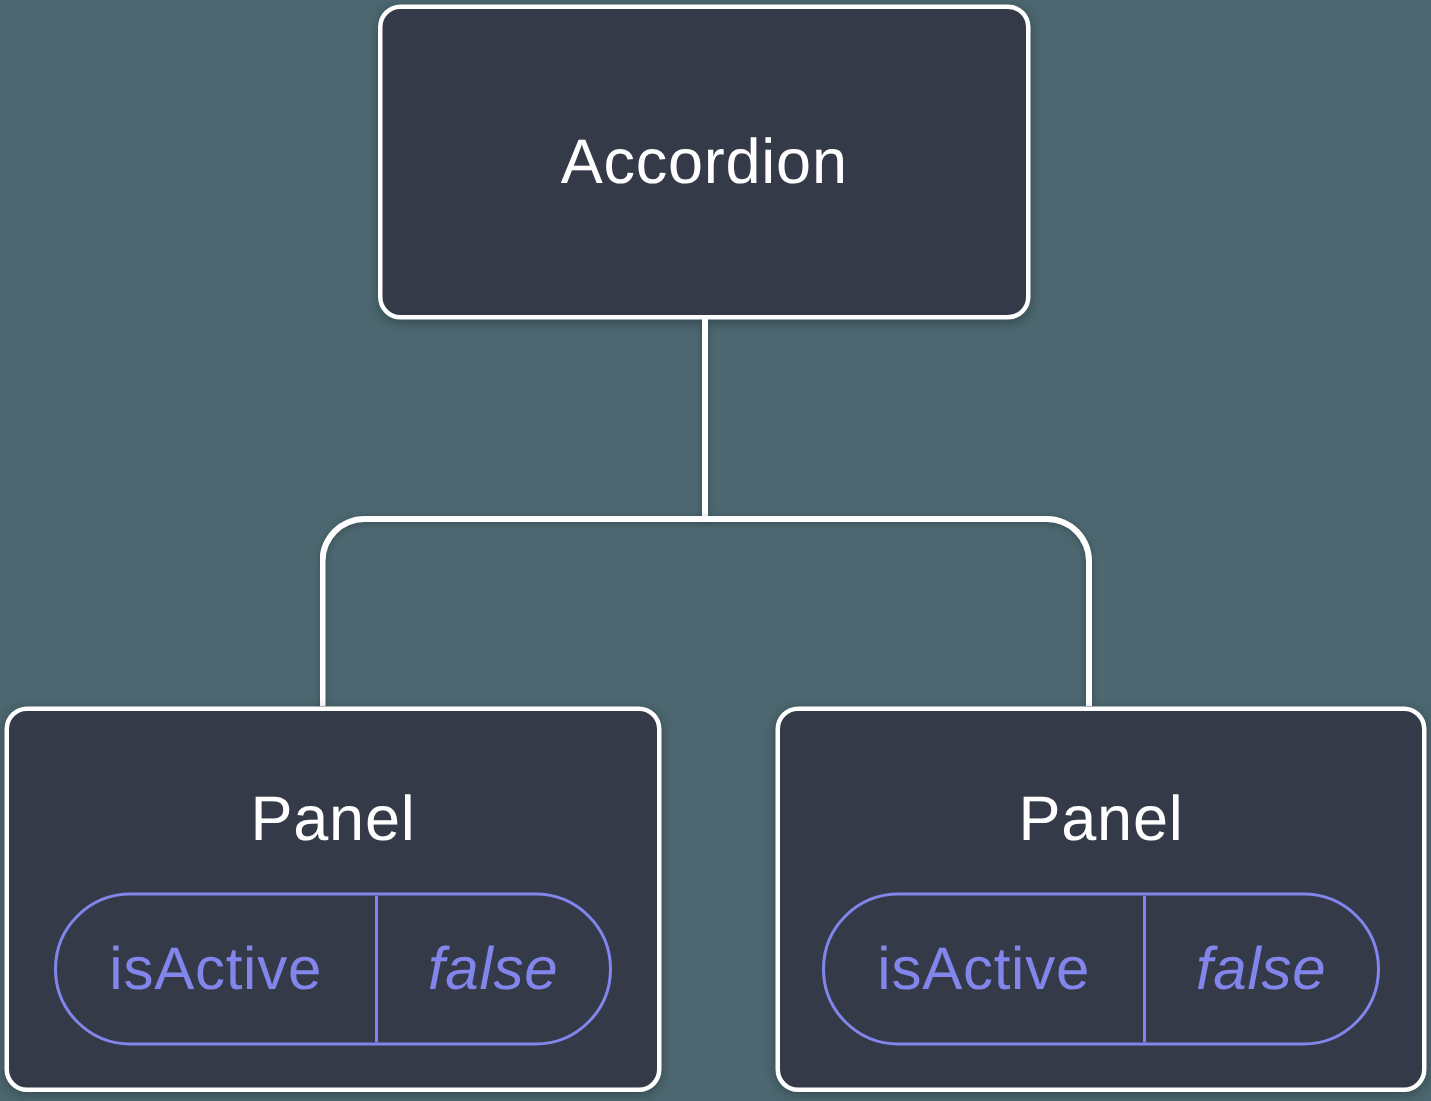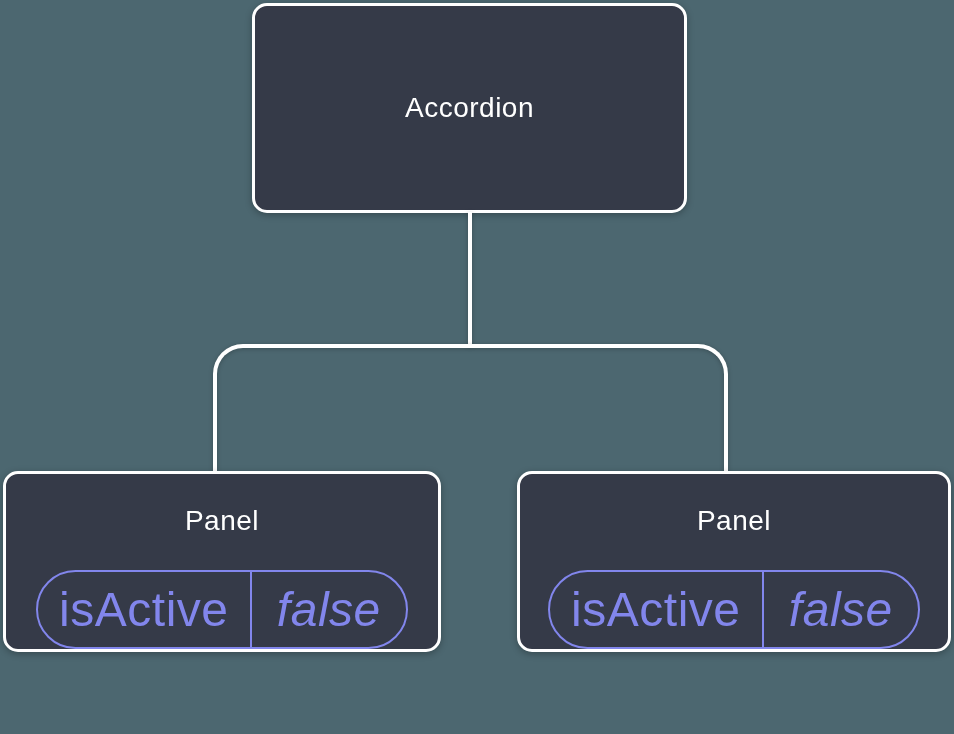--- a/index.html
+++ b/index.html
@@ -15,29 +15,29 @@
   .node {
     position: absolute; box-sizing: border-box;
     background: var(--node-fill, #353A48);
     border: 3px solid var(--node-border, #FFFFFF);
     border-radius: 15px;
     box-shadow: 0 2px 7px rgba(0,0,0,0.28);
     display: flex; align-items: center; justify-content: center;
   }
   .node--root { left: 252px; top: 3px; width: 435px; height: 210px; }
   .node--panel {
-    top: 471px; height: 181px;
+    top: 471px; height: 257px;
     flex-direction: column; justify-content: flex-start;
-    padding-top: 20px; align-items: center;
+    padding-top: 45px; align-items: center;
   }
   .node--panel-left  { left: 3px;   width: 438px; }
   .node--panel-right { left: 517px; width: 434px; }
   .node__label {
     color: var(--node-text, #FFFFFF);
-    font-size: 28px; line-height: 54px; letter-spacing: 0.5px;
+    font-size: 42px; line-height: 54px; letter-spacing: 0.5px;
     white-space: nowrap;
   }
 
   
   .stem {
     position: absolute; left: 468px; top: 212px;
     width: 4px; height: 134px;
     background: var(--connector, #FFFFFF);
     filter: drop-shadow(0 1px 2px rgba(0,0,0,0.25));
   }
@@ -55,21 +55,21 @@
     box-sizing: border-box;
     margin-top: 22px;
     width: 372px; height: 102px;
     border: 2px solid var(--state-accent, #8286EC);
     border-radius: 51px;
     display: flex; overflow: hidden;
   }
   .pill__cell {
     display: flex; align-items: center; justify-content: center;
     color: var(--state-accent, #8286EC);
-    font-size: 48px; letter-spacing: 0.5px;
+    font-size: 40px; letter-spacing: 0.5px;
     white-space: nowrap;
   }
   .pill__cell--name  { flex: 0 0 57.5%; border-right: 2px solid var(--state-accent, #8286EC); }
   .pill__cell--value { flex: 1 1 auto; font-style: italic; }
 </style>
 </head>
 <body>
 
 <div class="stage">
 

